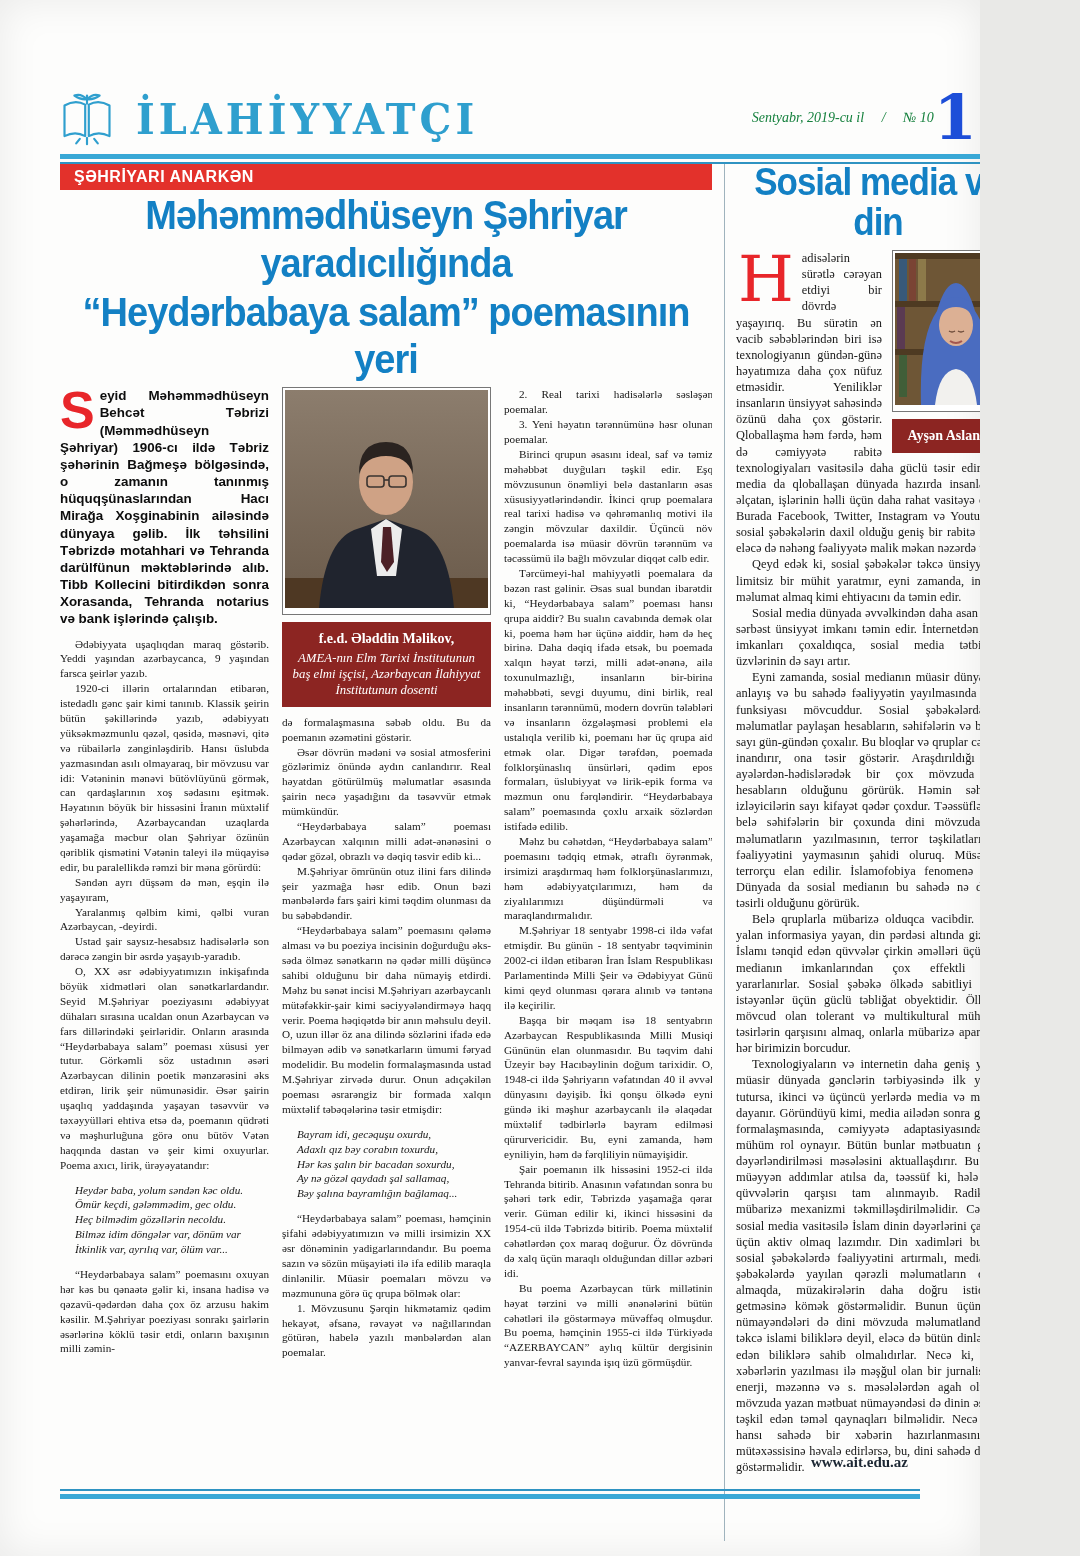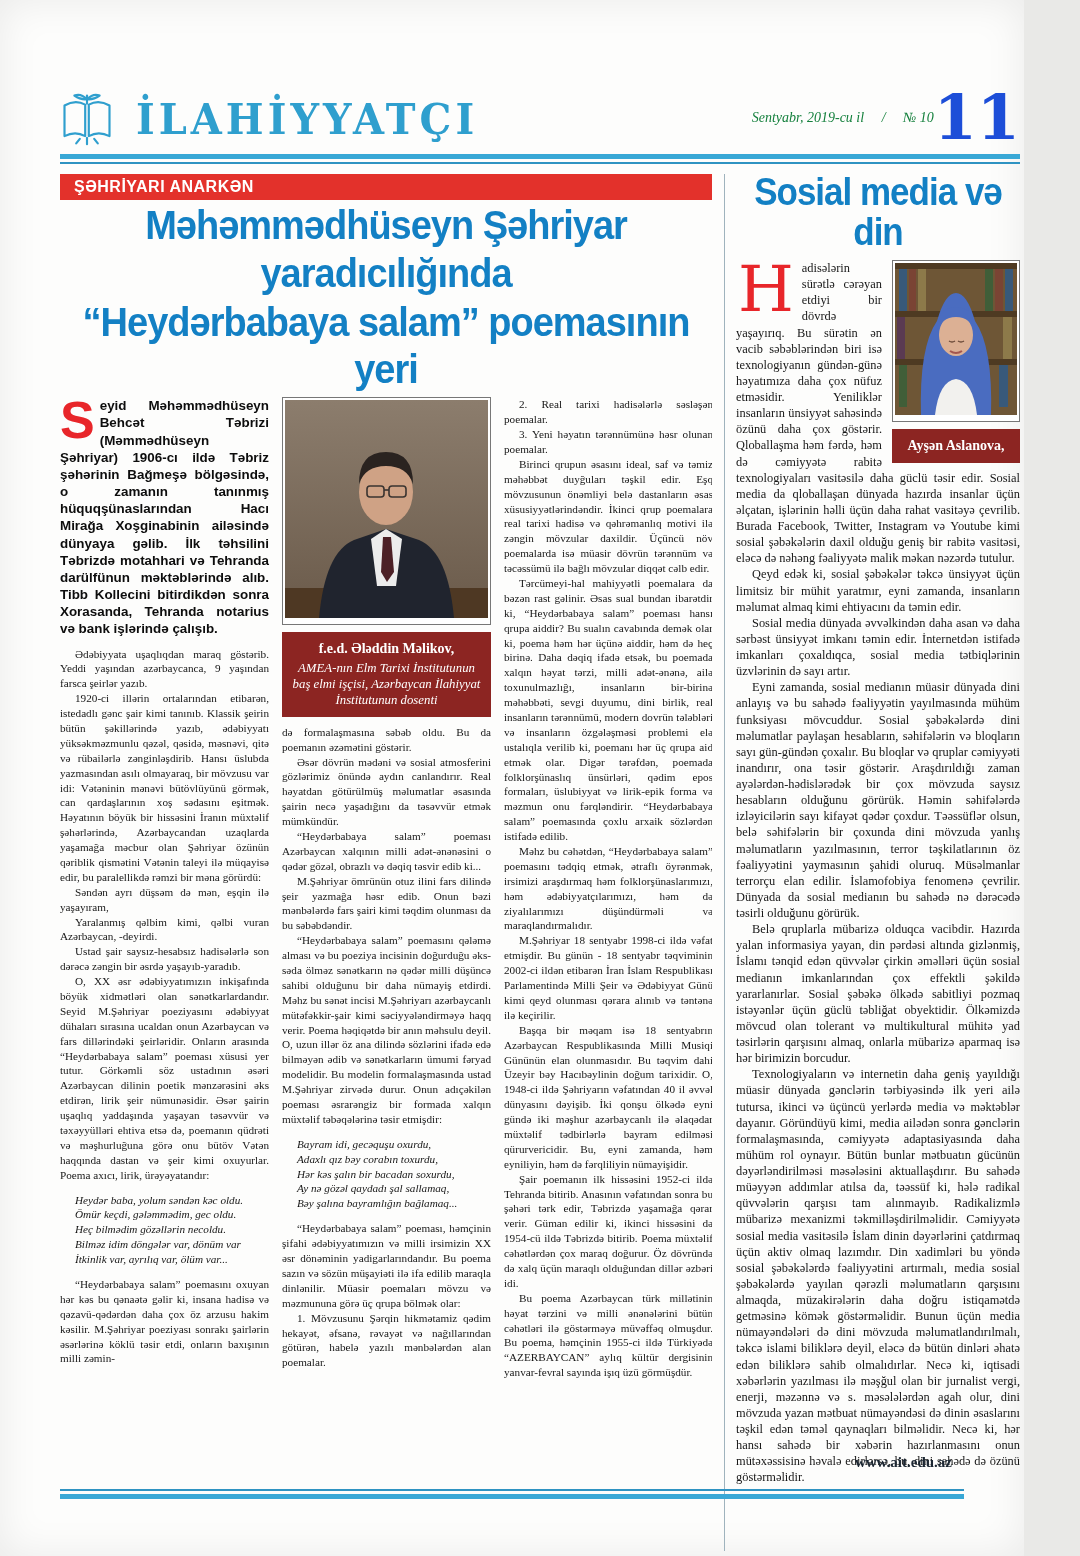--- a/index.html
+++ b/index.html
@@ -1,35 +1,35 @@
 <!DOCTYPE html>
 <html><head>
 <meta charset="utf-8">
 <style>
   html,body{margin:0;padding:0;}
   body{width:1080px;height:1556px;background:#e9e9e7;font-family:"Liberation Serif",serif;}
   .page{position:relative;width:980px;height:1556px;background:#fdfdfc;overflow:hidden;
-        box-shadow:inset 0 0 40px rgba(0,0,0,.08);padding-left:44px;}
+        box-shadow:inset 0 0 40px rgba(0,0,0,.08);}
   .inner{position:absolute;left:60px;top:86px;width:960px;}
 
   
   .masthead{display:flex;align-items:center;height:64px;}
   .logo{width:54px;height:56px;margin-right:22px;flex:0 0 auto;}
   .np-title{font-family:"DejaVu Serif",serif;font-weight:bold;font-size:40px;color:#2f9fce;
             letter-spacing:4px;transform:scaleY(1.05);white-space:nowrap;}
   .head-spacer{flex:1;}
   .dateline{font-style:italic;font-size:14px;color:#15803d;white-space:nowrap;}
   .dateline .sep{margin:0 14px;}
   .pagenum{font-family:"DejaVu Serif",serif;font-weight:bold;font-size:62px;color:#1d4ed8;line-height:1;}
   .head-rule{margin-top:4px;}
   .rule-thick{height:5px;background:#39a8d6;}
   .rule-thin{height:2px;background:#2f93c2;margin-top:3px;}
 
   
-  .zones{display:flex;margin-top:10px;}
+  .zones{display:flex;margin-top:0;}
   .zone-main{width:652px;flex:0 0 auto;}
   .zone-divider{width:1px;background:#9fb3bd;margin:0 11px 0 12px;flex:0 0 auto;}
   .zone-right{flex:1;min-width:0;}
 
   
   .kicker{background:#e3312b;color:#fff;font-family:"Liberation Sans",sans-serif;
           font-weight:bold;font-size:16px;letter-spacing:.5px;padding:4px 0 4px 14px;}
   .headline{color:#1380c4;font-family:"Liberation Sans",sans-serif;font-weight:bold;
             text-align:center;font-size:38px;line-height:1.18;letter-spacing:-1px;
             margin:8px 0 10px 0;transform:scaleY(1.08);}

